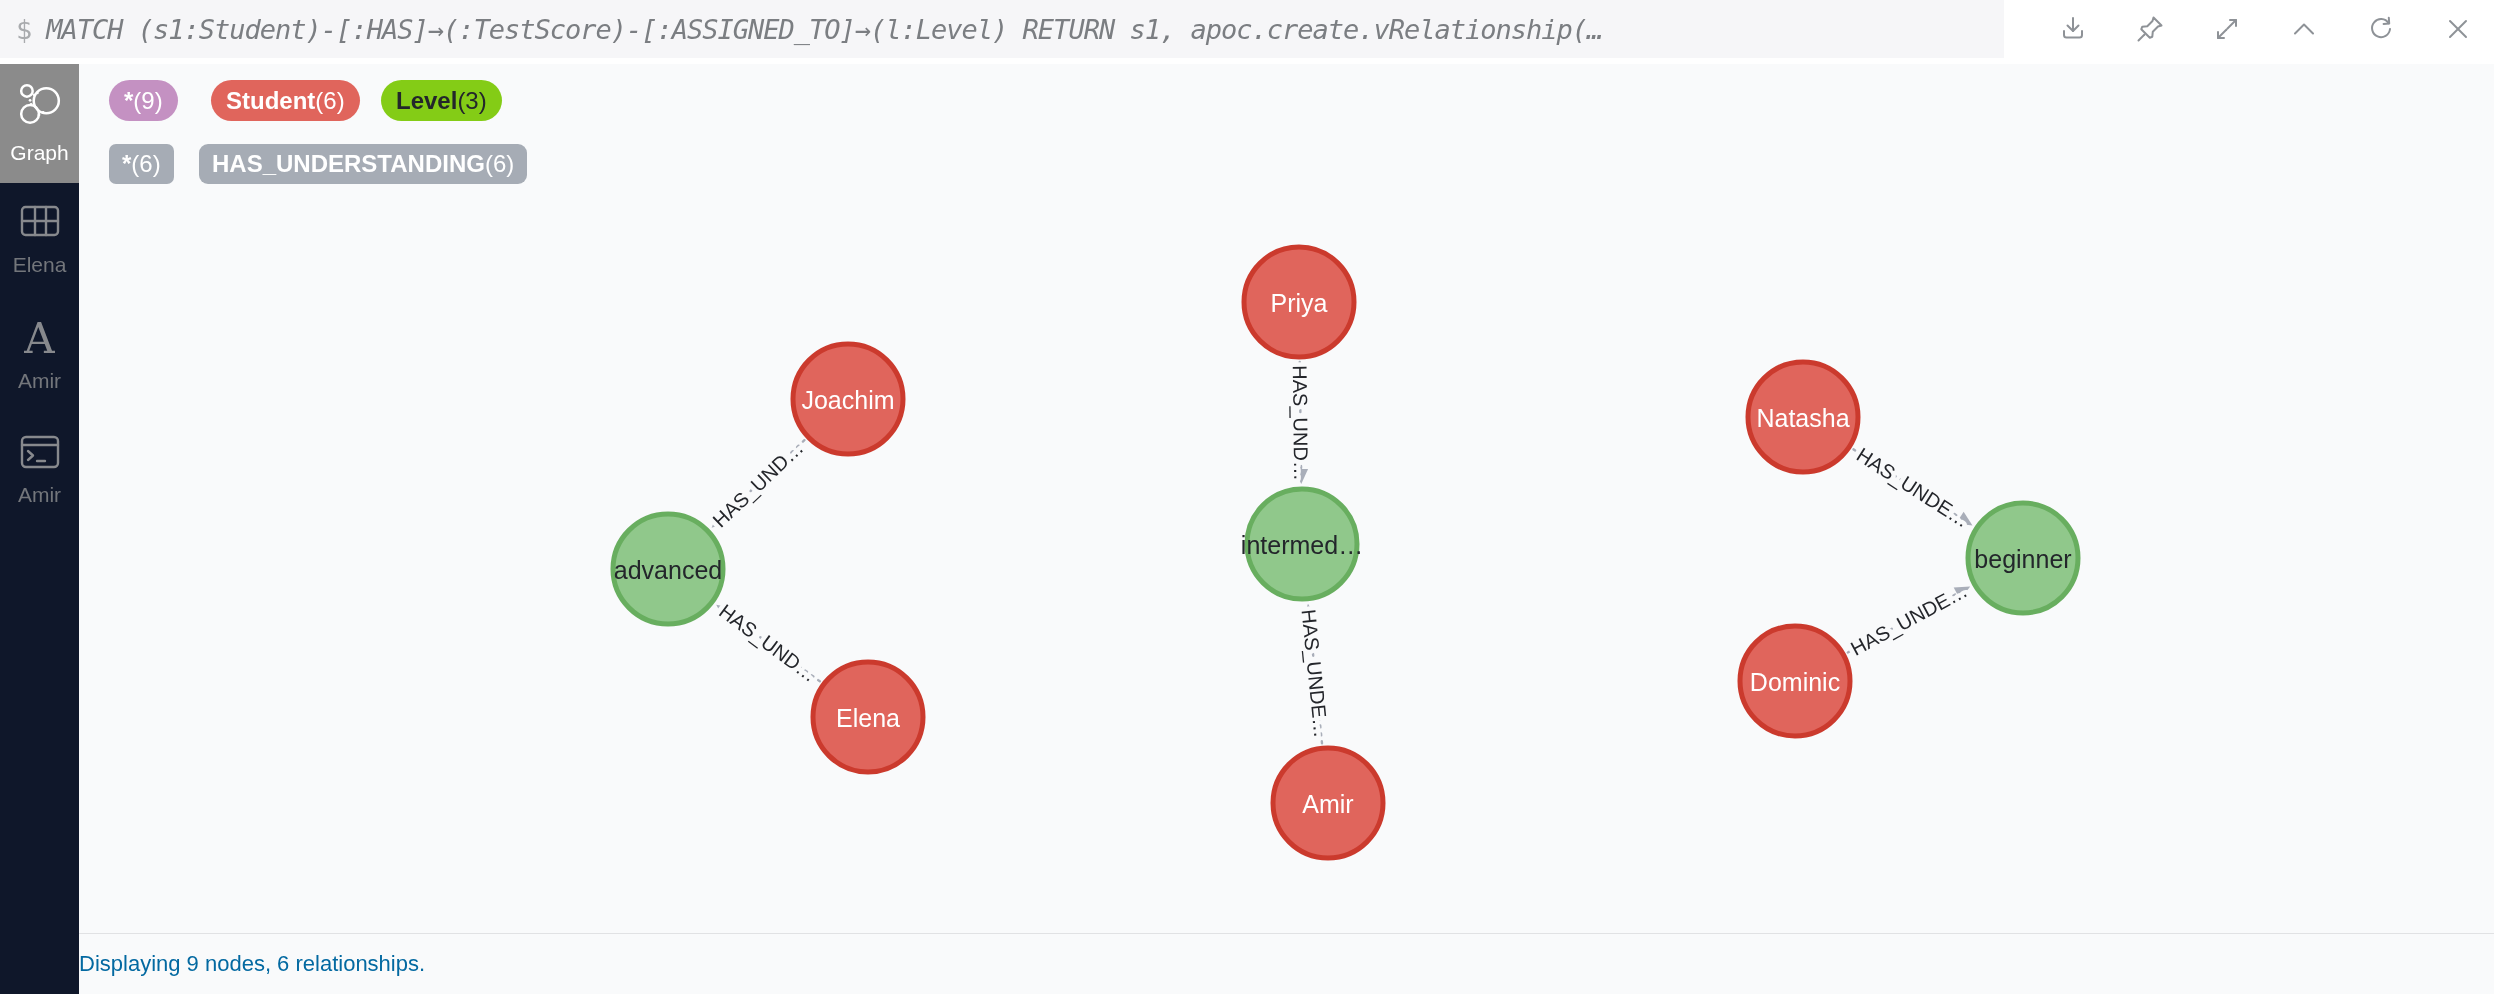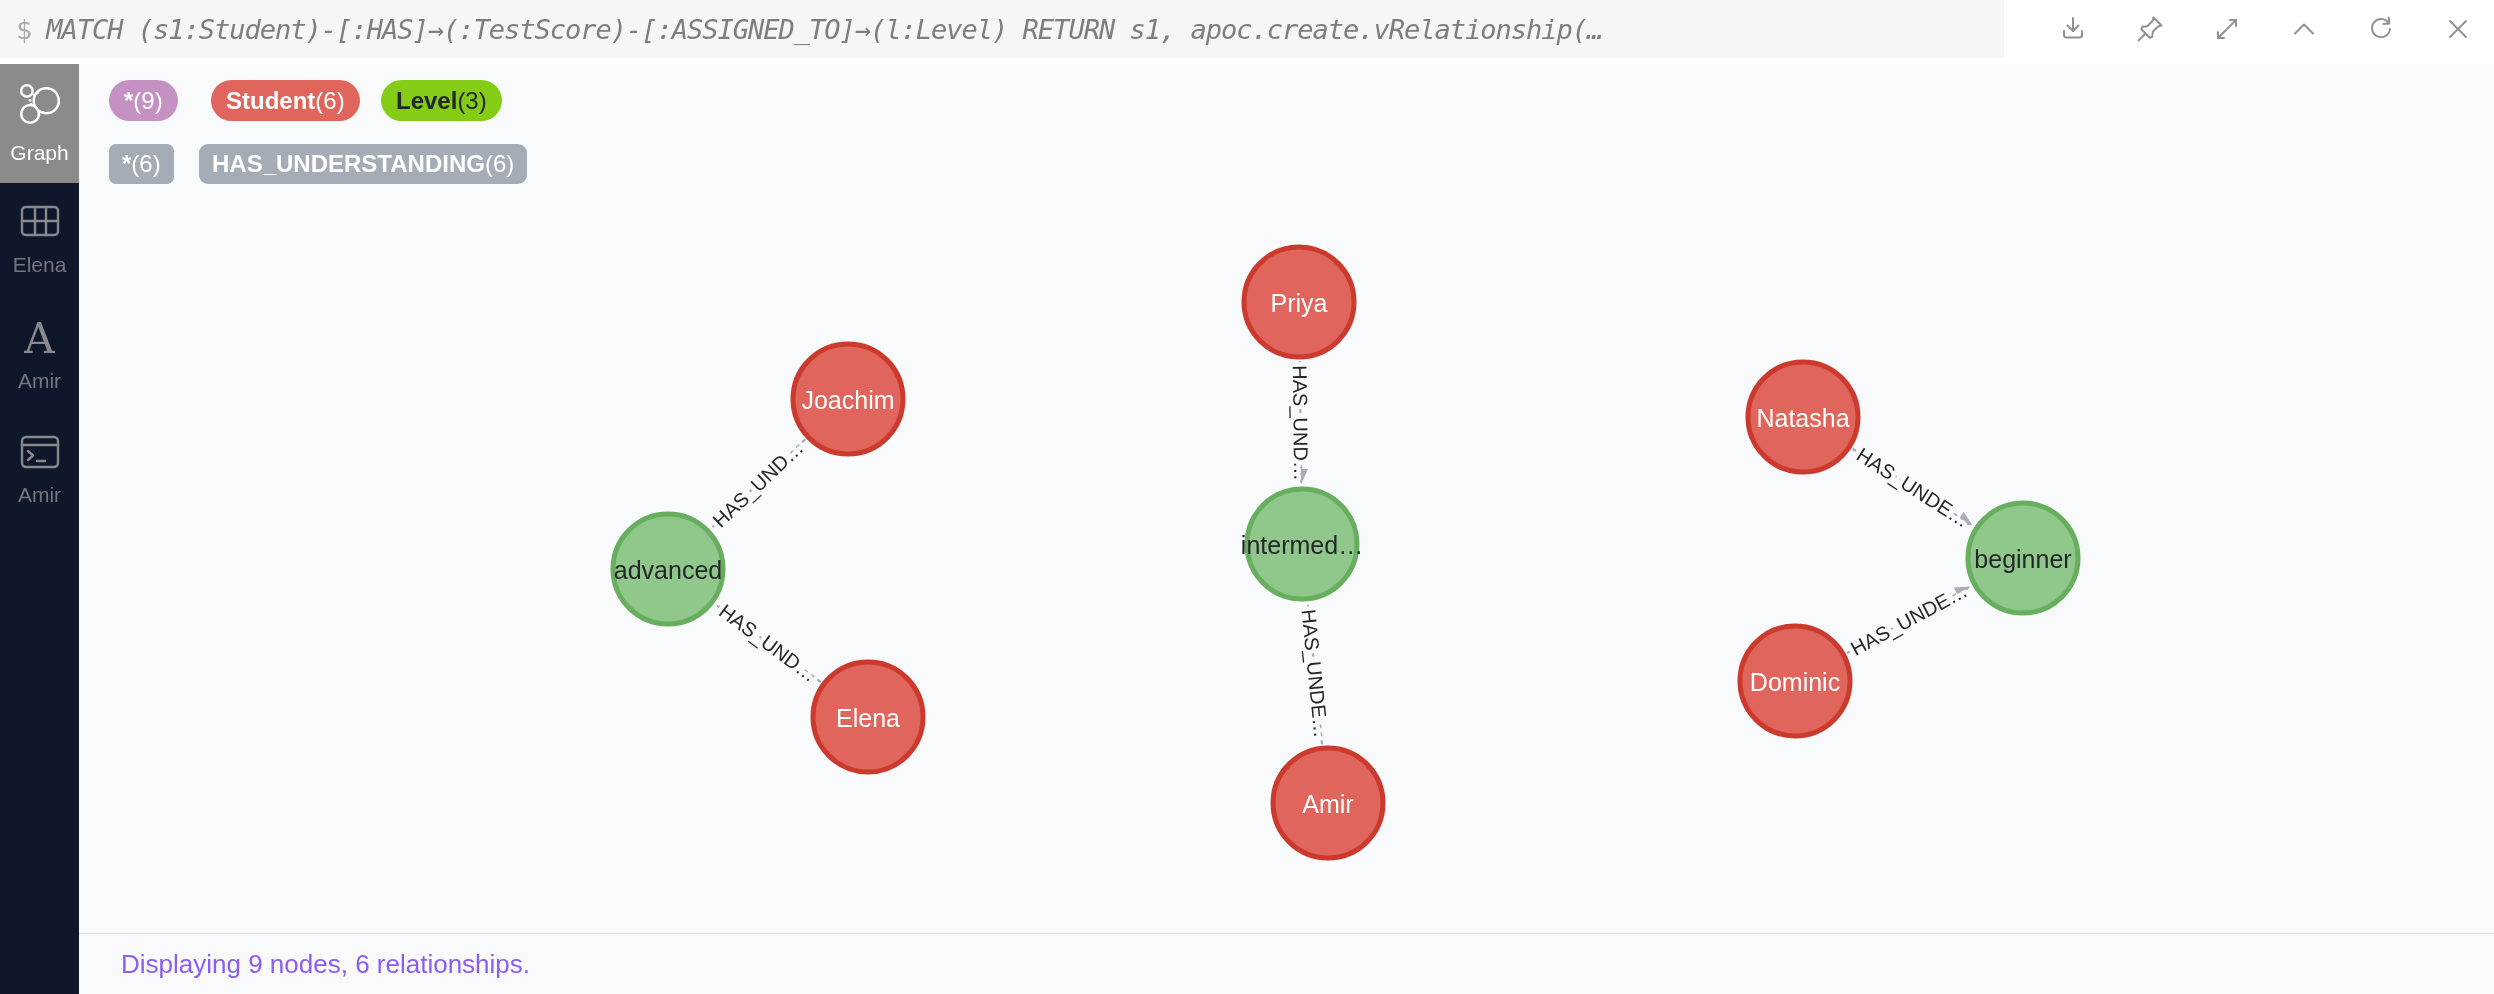--- a/index.html
+++ b/index.html
@@ -52,21 +52,21 @@
   .edge-label { font-family:"Liberation Sans", sans-serif; font-size:20px; fill:#24262B;
                 paint-order:stroke; stroke:#F9FAFB; stroke-width:9px; stroke-linejoin:round;
                 text-anchor:middle; dominant-baseline:central; }
   .node-circle { stroke-width:5; cursor:pointer; }
   .node-label { font-family:"Liberation Sans", sans-serif; font-size:25px; text-anchor:middle;
                 dominant-baseline:central; pointer-events:none; }
 
   
   .status-bar { position:absolute; left:79px; right:0; bottom:0; height:61px; background:#F9FAFB;
                 border-top:1px solid #E1E2E4; display:flex; align-items:center; }
-  .status-text { margin-left:42px; font-size:26px; color:#8b5cf6; }
+  .status-text { font-size:22px; color:#0369a1; }
 </style>
 </head>
 <body>
 
 <div class="app">
 
   <div class="query-bar">
     <div class="query-input">
       <span class="query-prompt">$</span>
       <span class="query-text">MATCH (s1:Student)-[:HAS]→(:TestScore)-[:ASSIGNED_TO]→(l:Level) RETURN s1, apoc.create.vRelationship(…</span>

